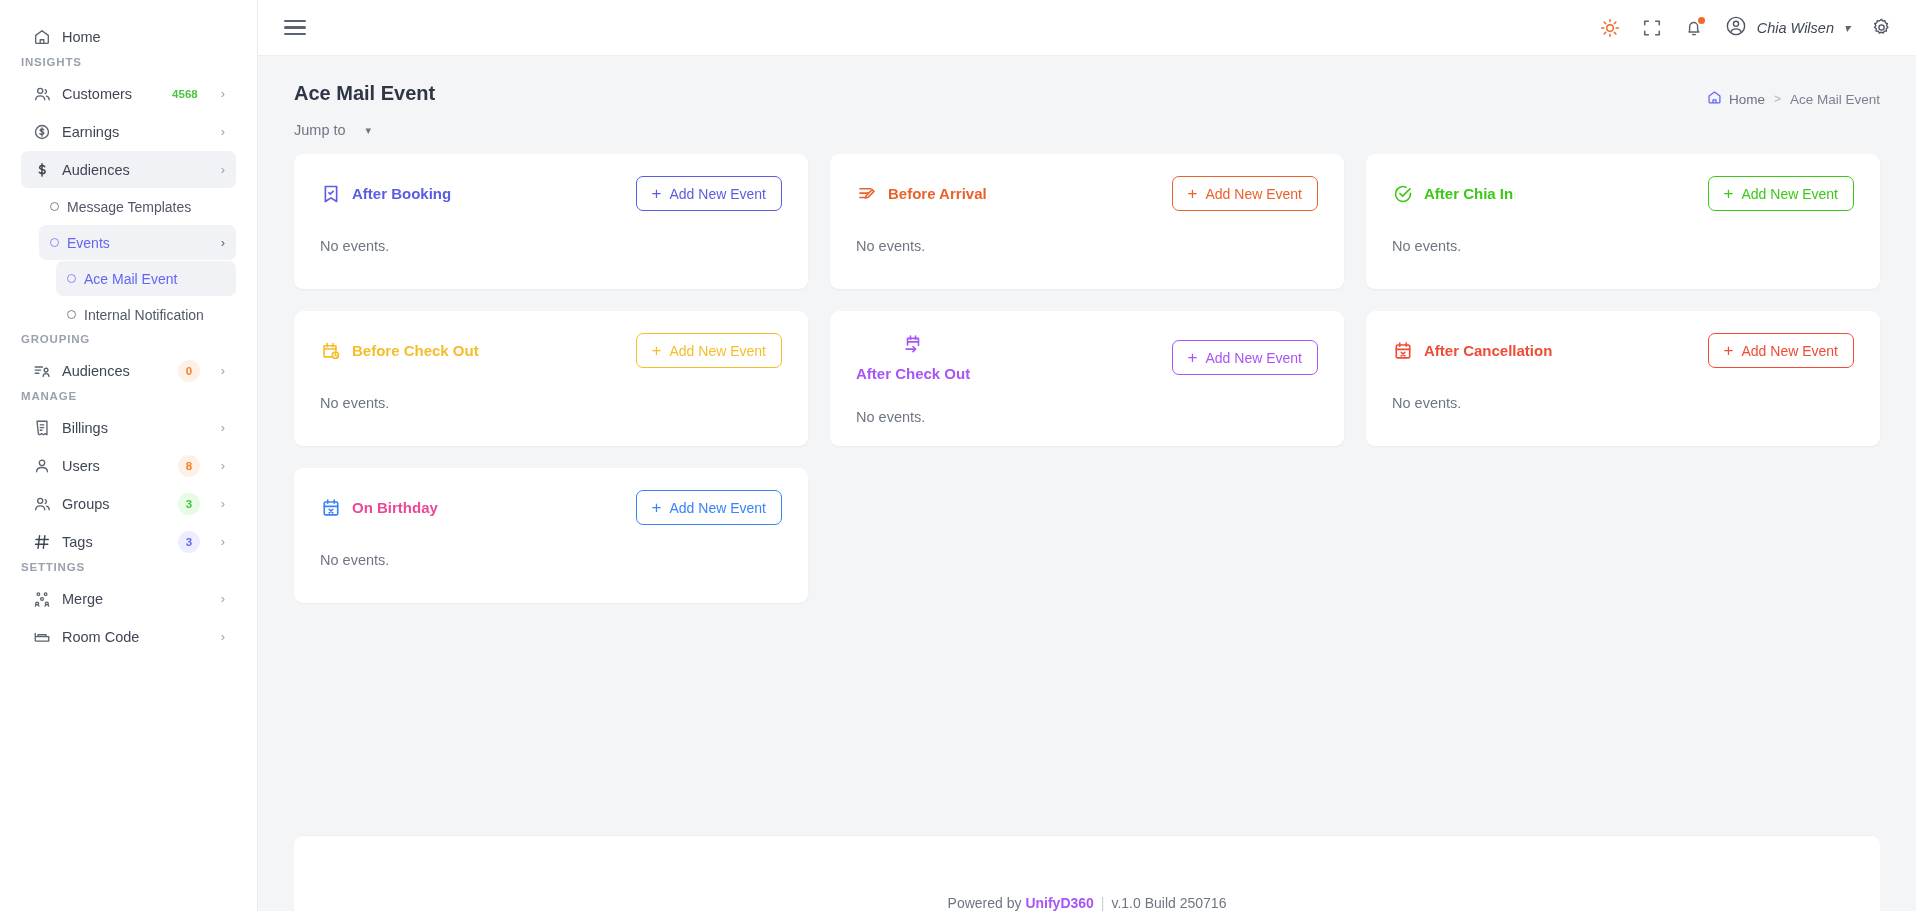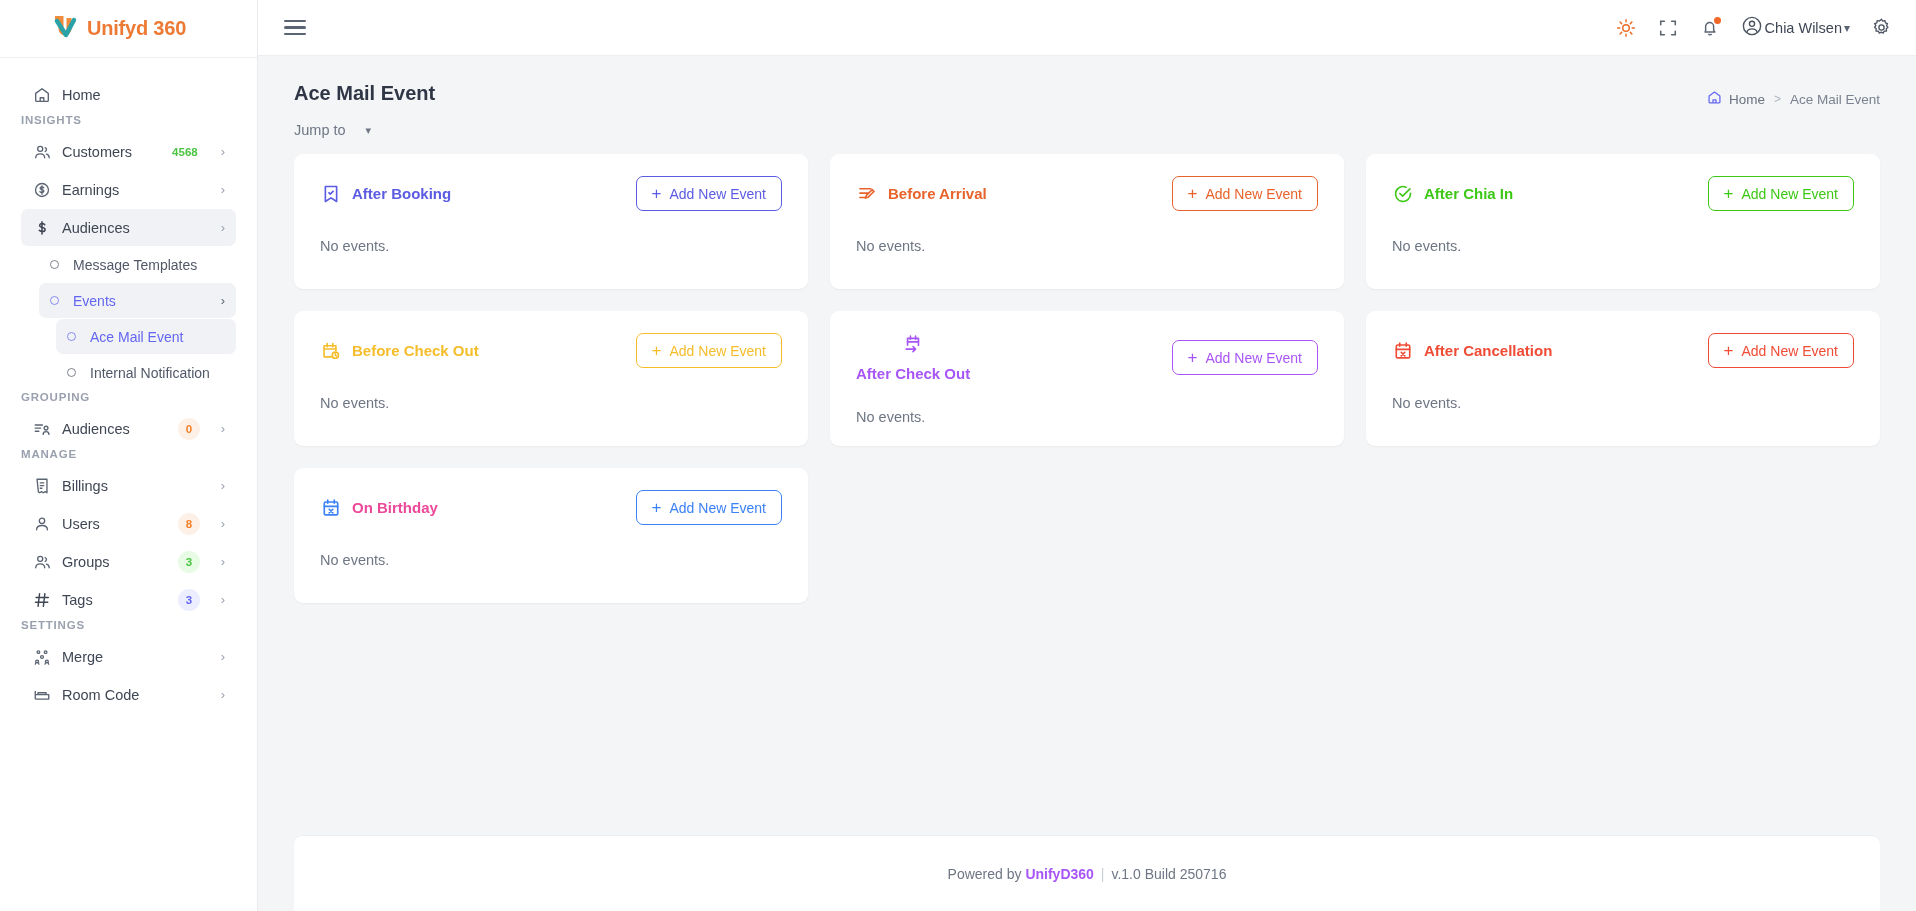--- a/index.html
+++ b/index.html
@@ -51,40 +51,40 @@
     font-size: 11.5px; font-weight: bold;
     border-radius: 9px; padding: 2px 7px; min-width: 22px; text-align: center; margin-left: 22px;
   }
   .badge.green { color: #4ac441; background: transparent; }
   .badge.orange { color: #f2802a; background: #fdf0e6; border-radius: 50%; width:22px; height:22px; line-height:18px; padding:2px 0; }
   .badge.greenpill { color: #4ac441; background: #e8fbe4; border-radius: 50%; width:22px; height:22px; line-height:18px; padding:2px 0; }
   .badge.indigo { color: #6366f1; background: #eceeff; border-radius: 50%; width:22px; height:22px; line-height:18px; padding:2px 0; }
   .chev { width: 14px; color: #9aa1ae; font-size: 13px; text-align: right; }
   .sub-item {
     height: 35px; margin: 1px 21px 1px 39px;
-    display: flex; align-items: center; gap: 14px;
+    display: flex; align-items: center; gap: 8px;
     padding: 0 11px; border-radius: 7px; cursor: pointer;
     font-size: 14px; color: #515867;
   }
   .sub-item.active { background: #f1f2f5; color: #6366f1; }
   .ring { width: 9px; height: 9px; border: 1.4px solid currentColor; border-radius: 50%; opacity: .72; flex:0 0 9px;}
 
   
   .main { flex: 1; height: 911px; display: flex; flex-direction: column; background: #f4f5f7; overflow: hidden; }
   .topbar {
     height: 56px; min-height: 56px; background: #fff;
     display: flex; align-items: center; justify-content: space-between;
     padding: 0 24px 0 26px;
     border-bottom: 1px solid #edeef1;
   }
   .hamburger { width: 22px; height: 16px; display:flex; flex-direction:column; justify-content:space-between; cursor:pointer; }
   .hamburger span { display:block; height:2.4px; background:#5b6472; border-radius:2px; }
   .top-right { display: flex; align-items: center; gap: 20px; }
   .ticon { width: 22px; height: 22px; cursor: pointer; display:flex; align-items:center; justify-content:center; position: relative; }
-  .user-chip { display:flex; align-items:center; gap:2px; cursor:pointer; font-size:14.5px; color:#3f4654; }
+  .user-chip { display:flex; align-items:center; gap:10px; cursor:pointer; font-size:14.5px; color:#3f4654;font-style:italic; }
   .bell-dot { position:absolute; top:0px; right:0px; width:7px; height:7px; border-radius:50%; background:#f2682a; }
 
   .page-head {
     padding: 26px 36px 0 36px;
     display: flex; align-items: flex-start; justify-content: space-between;
   }
   .page-title { font-size: 20px; font-weight: bold; color: #2f3645; }
   .crumbs { display:flex; align-items:center; gap:9px; font-size:13.5px; color:#7b8290; padding-top:8px; }
   .crumbs .home-lnk { display:flex; align-items:center; gap:7px; color:#6b727f; cursor:pointer; }
   .crumb-sep { color:#aeb4bf; font-size:12px; }
@@ -118,45 +118,36 @@
     border:1px solid currentColor; background:#fff;
     border-radius:7px; padding:8px 15px;
     font-size:14px; font-family:inherit; cursor:pointer;
     white-space:nowrap;
   }
   .add-btn .plus { font-size:17px; line-height:1; font-weight:400; }
   .card-empty { margin-top: 27px; font-size:14.5px; color:#6e7684; }
 
   .footer {
     height: 76px; min-height:76px; background:#fff;
-    display:flex; align-items:center; justify-content:center;
+    display:flex; align-items:flex-end; justify-content:center;
     font-size:14px; color:#6e7684;
     border-top:1px solid #edeef1;
     margin: 20px 36px 0 36px;
     border-radius: 9px 9px 0 0;
   }
   .footer b { color:#a855f7; font-weight:bold; }
   .footer .sepbar { color:#c9ced7; margin:0 7px; }
 </style>
 </head>
 <body>
 
 <div class="app">
 
   <aside class="sidebar">
 
-    <div class="logo-area">
-      <span class="logo-mark">
-        <svg viewBox="0 0 26 26" width="26" height="26">
-          <path d="M3 2 h6 v11 a4 4 0 0 0 8 0 V2 h0" fill="none" stroke="#ef8b3c" stroke-width="5" stroke-linecap="butt"></path>
-          <path d="M5 5 L14 19 L22 4" fill="none" stroke="#2aa3a8" stroke-width="4.5" stroke-linecap="round" stroke-linejoin="round"></path>
-        </svg>
-      </span>
-      <span class="logo-text">Unifyd 360</span>
-    </div>
 
     <nav class="nav">
 
       <div class="nav-item" style="margin-top:4px;">
         <span class="ico">
           <svg viewBox="0 0 20 20" width="18" height="18" fill="none" stroke="#5b6472" stroke-width="1.5" stroke-linejoin="round">
             <path d="M3 8.2 L10 3 l7 5.2 V16 a1 1 0 0 1-1 1 H4 a1 1 0 0 1-1-1 Z"></path>
             <path d="M8 17 v-4 h4 v4"></path>
           </svg>
         </span>

